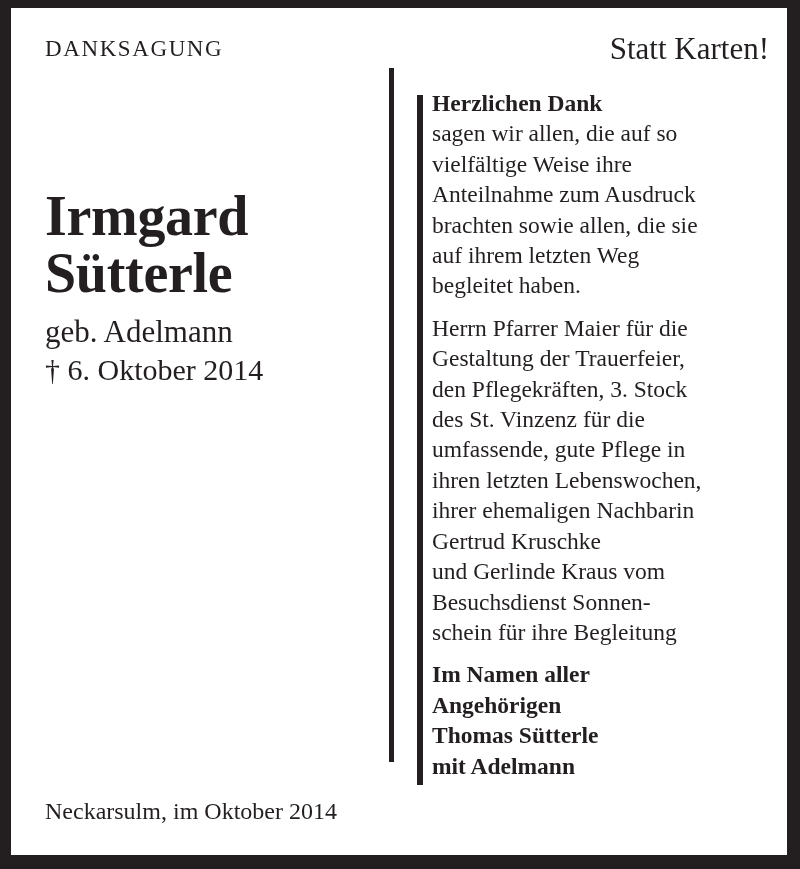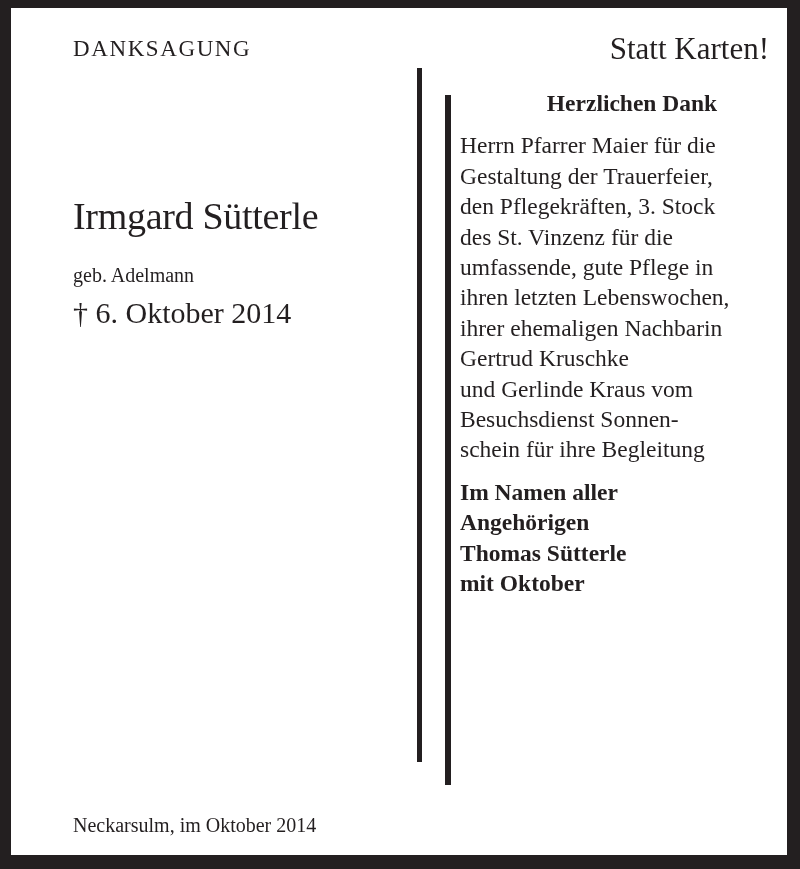--- a/index.html
+++ b/index.html
@@ -32,21 +32,20 @@
   .frame-right  { right: 0;  top: 0;    width: 13px;  height: 869px; }
   .frame-bottom { left: 0;   bottom: 0; width: 800px; height: 14px; }
 
   
   .content {
     position: absolute;
     left: 11px;
     top: 8px;
     right: 13px;
     bottom: 14px;
-    margin-left: 28px;
   }
 
   
   .header-row {
     position: absolute;
     left: 0;
     top: 26px;
     right: 0;
     height: 40px;
   }
@@ -81,65 +80,64 @@
 
   
   .left-col {
     position: absolute;
     left: 34px;
     top: 180px;
     width: 330px;
   }
 
   .deceased-name {
-    font-size: 38px;
-    font-weight: normal;
+    font-size: 56px;
+    font-weight: bold;
     line-height: 57px;
     letter-spacing: -0.3px;
     margin: 0;
   }
 
   .maiden-name {
-    font-size: 20px;
+    font-size: 31px;
     line-height: 30px;
     margin: 15px 0 0 0;
     font-weight: normal;
   }
 
   .death-date {
     font-size: 30px;
     line-height: 31px;
     margin: 7px 0 0 0;
     font-weight: normal;
   }
 
   .place-date {
     position: absolute;
     left: 34px;
-    bottom: 15px;
-    font-size: 20px;
+    bottom: 29px;
+    font-size: 24px;
     line-height: 30px;
     white-space: nowrap;
   }
 
   
   .right-col {
     position: absolute;
     left: 421px;
     top: 80px;
     width: 344px;
     font-size: 23.5px;
     line-height: 30.4px;
   }
 
   .para-heading {
     font-weight: bold;
     margin: 0;
     white-space: pre-line;
-    text-align: center;
   }
 
   .para-body {
     margin: 0;
     white-space: pre-line;
     font-weight: normal;
   }
 
   .block-gap { height: 12px; }
 
@@ -171,39 +169,45 @@
 
     <div class="left-col">
       <div class="deceased-name">Irmgard
 Sütterle</div>
       <div class="maiden-name">geb. Adelmann</div>
       <div class="death-date">† 6. Oktober 2014</div>
     </div>
 
     <div class="right-col">
       <div class="para-heading">Herzlichen Dank</div>
+      <div class="para-body">sagen wir allen, die auf so
+vielfältige Weise ihre
+Anteilnahme zum Ausdruck
+brachten sowie allen, die sie
+auf ihrem letzten Weg
+begleitet haben.</div>
 
       <div class="block-gap"></div>
 
       <div class="para-body">Herrn Pfarrer Maier für die
 Gestaltung der Trauerfeier,
 den Pflegekräften, 3. Stock
 des St. Vinzenz für die
 umfassende, gute Pflege in
 ihren letzten Lebenswochen,
 ihrer ehemaligen Nachbarin
 Gertrud Kruschke
 und Gerlinde Kraus vom
 Besuchsdienst Sonnen-
 schein für ihre Begleitung</div>
 
       <div class="block-gap"></div>
 
       <div class="closing">Im Namen aller
 Angehörigen
 Thomas Sütterle
-mit Oktober</div>
+mit Adelmann</div>
     </div>
 
     <div class="place-date">Neckarsulm, im Oktober 2014</div>
 
   </div>
 </div>
 
 </body></html>

